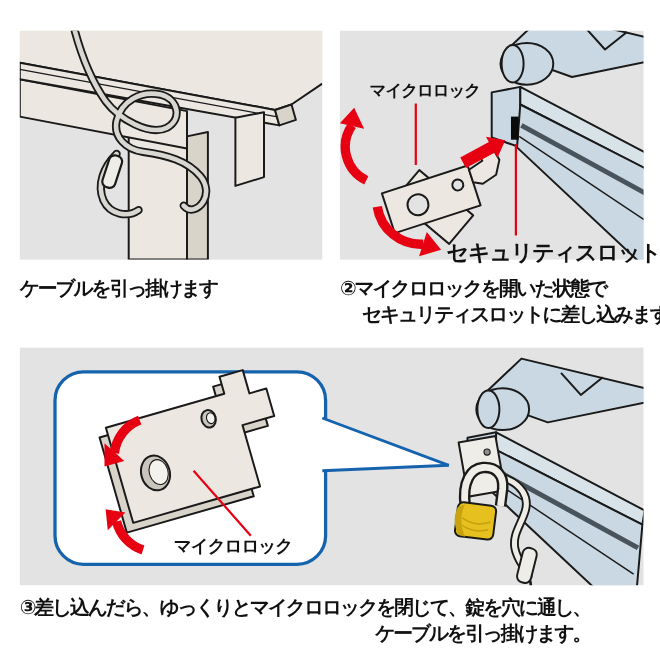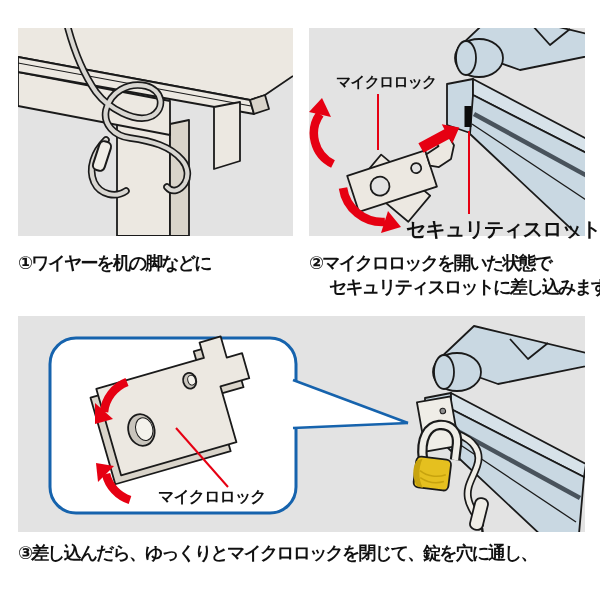--- a/index.html
+++ b/index.html
@@ -114,21 +114,21 @@
       </g>
 
       <line class="redl" x1="69" y1="66" x2="69" y2="122"></line>
       <line class="redl" x1="160" y1="103" x2="160" y2="186"></line>
     </svg>
     <div class="label" id="lbl-microlock-2">マイクロロック</div>
     <div class="label" id="lbl-slot-2">セキュリティスロット</div>
   </div>
 
   <div class="caption" id="caption1">
-    <div>①ワイヤーを机の脚などに</div>
+    <div>ケーブルを引っ掛けます</div>
   </div>
   <div class="caption" id="caption2">
     <div>②マイクロロックを開いた状態で</div>
     <div class="cap-indent">セキュリティスロットに差し込みます。</div>
   </div>
 
   <div class="panel" id="panel3">
     <svg width="567" height="216" viewBox="0 0 567 216">
       <g>
         <use href="#laptopdef" transform="translate(438,56)"></use>
@@ -186,15 +186,16 @@
         <path class="reda" d="M112,184 A36,36 0 0 1 88,158"></path>
         <polygon class="red" points="78,147 96,150 80,166"></polygon>
       </g>
       <line class="redl" x1="158" y1="112" x2="210" y2="171"></line>
     </svg>
     <div class="label" id="lbl-microlock-3">マイクロロック</div>
   </div>
 
   <div class="caption" id="caption3">
     <div>③差し込んだら、ゆっくりとマイクロロックを閉じて、錠を穴に通し、</div>
+    <div class="cap-indent">ケーブルを引っ掛けます。</div>
   </div>
 
 </div>
 
 </body></html>

